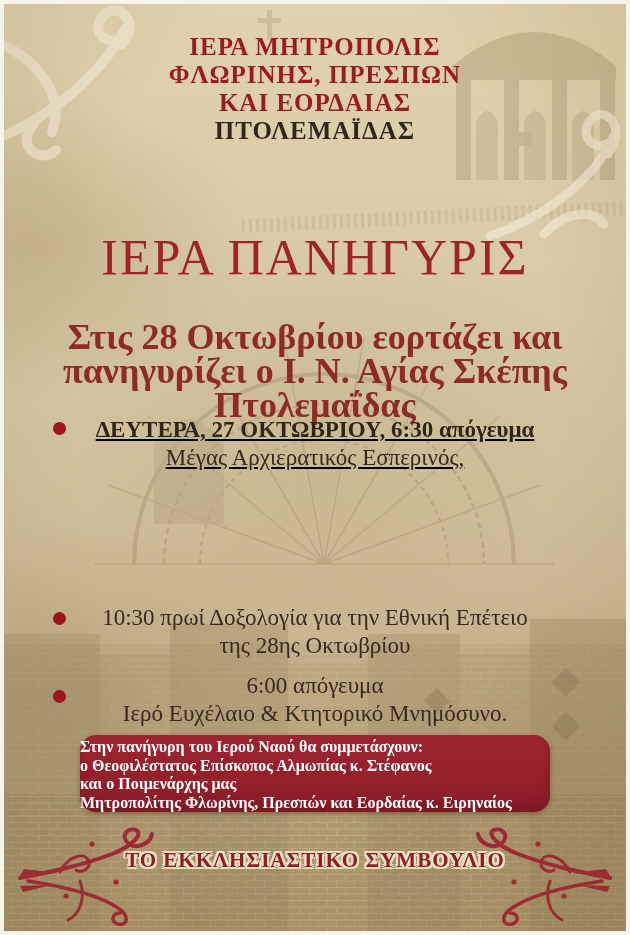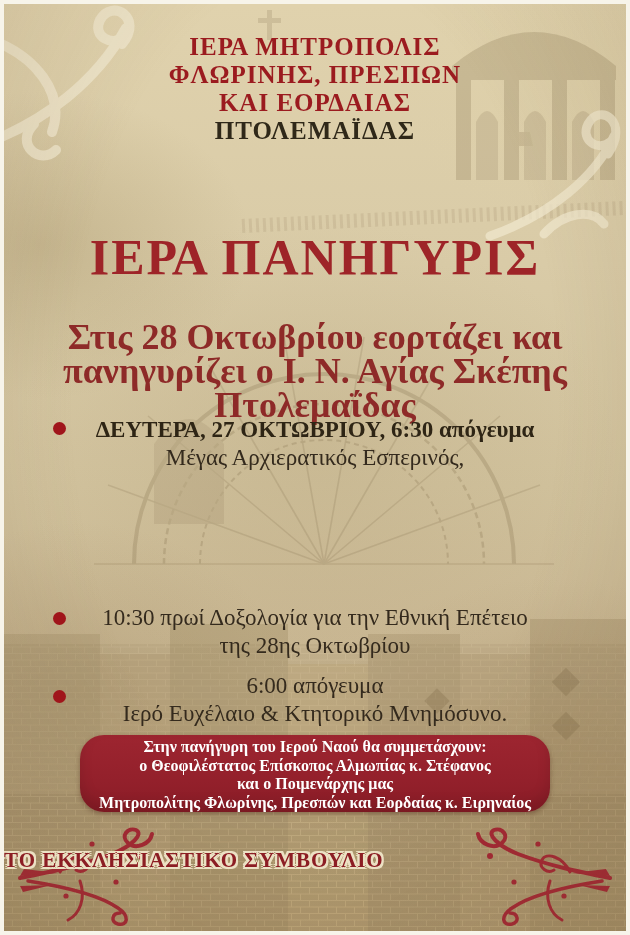--- a/index.html
+++ b/index.html
@@ -21,42 +21,42 @@
   .bg-art{position:absolute;inset:0;width:100%;height:100%;}
   .vignette{
     position:absolute;inset:0;pointer-events:none;
     background:radial-gradient(ellipse at 50% 42%, transparent 55%, rgba(110,85,50,0.16) 100%);
   }
   .header{position:absolute;top:29px;left:0;right:0;text-align:center;z-index:3;}
   .hline-red{font-size:25px;font-weight:bold;color:#9b1b1f;line-height:28px;letter-spacing:1px;}
   .hline-dark{font-size:25px;font-weight:bold;color:#2f2819;line-height:27px;letter-spacing:1px;}
   .title{
     position:absolute;top:224px;left:0;right:0;text-align:center;z-index:3;
-    font-size:50px;font-weight:bold;letter-spacing:2px;color:#9e2428;
+    font-size:50px;font-weight:normal;letter-spacing:2px;color:#9e2428;
   }
   .subtitle{position:absolute;top:316px;left:0;right:0;text-align:center;z-index:3;}
   .subtitle div{font-size:36px;font-weight:bold;color:#8e2a28;line-height:34px;}
   .sched-item{position:absolute;left:0;right:0;text-align:center;z-index:3;}
   .sline{font-size:23px;line-height:27.5px;color:#342a1d;}
   .sday{font-weight:bold;color:#2e2515;}
   .dot{position:absolute;left:49px;width:13px;height:13px;border-radius:50%;background:#a0151b;}
-  .item-1{top:412px;}  .item-1 .dot{top:6px;}
+  .item-1{top:412px;text-decoration:underline;}  .item-1 .dot{top:6px;}
   .item-2{top:512px;}  .item-2 .dot{top:6px;}
   .item-3{top:600px;}  .item-3 .dot{top:8px;}
   .item-4{top:668px;}  .item-4 .dot{top:18px;}
   .redbox{
     position:absolute;left:76px;top:731px;width:470px;height:77px;z-index:4;
     background:linear-gradient(180deg,#9d2530 0%,#93202b 60%,#8a1c26 100%);
-    border-radius:24px;text-align:center;color:#ffffff;
+    border-radius:16px;text-align:left;color:#ffffff;
     box-shadow:0 2px 5px rgba(60,20,10,0.35), inset 0 -8px 14px rgba(0,0,0,0.12);
     padding-top:3px;box-sizing:border-box;
   }
   .redbox div{font-size:16px;font-weight:bold;line-height:18.5px;}
   .footer-text{
-    position:absolute;top:844px;left:0;right:0;z-index:4;
+    position:absolute;top:844px;left:0;right:0;text-align:center;z-index:4;
     font-size:21px;font-weight:bold;letter-spacing:1px;color:#8c1e24;
     text-shadow:
       -2px -2px 0 #ece1c4, 2px -2px 0 #ece1c4, -2px 2px 0 #ece1c4, 2px 2px 0 #ece1c4,
       -2px 0 0 #ece1c4, 2px 0 0 #ece1c4, 0 -2px 0 #ece1c4, 0 2px 0 #ece1c4;
   }
 </style>
 </head>
 <body>
 
 <div class="poster">

